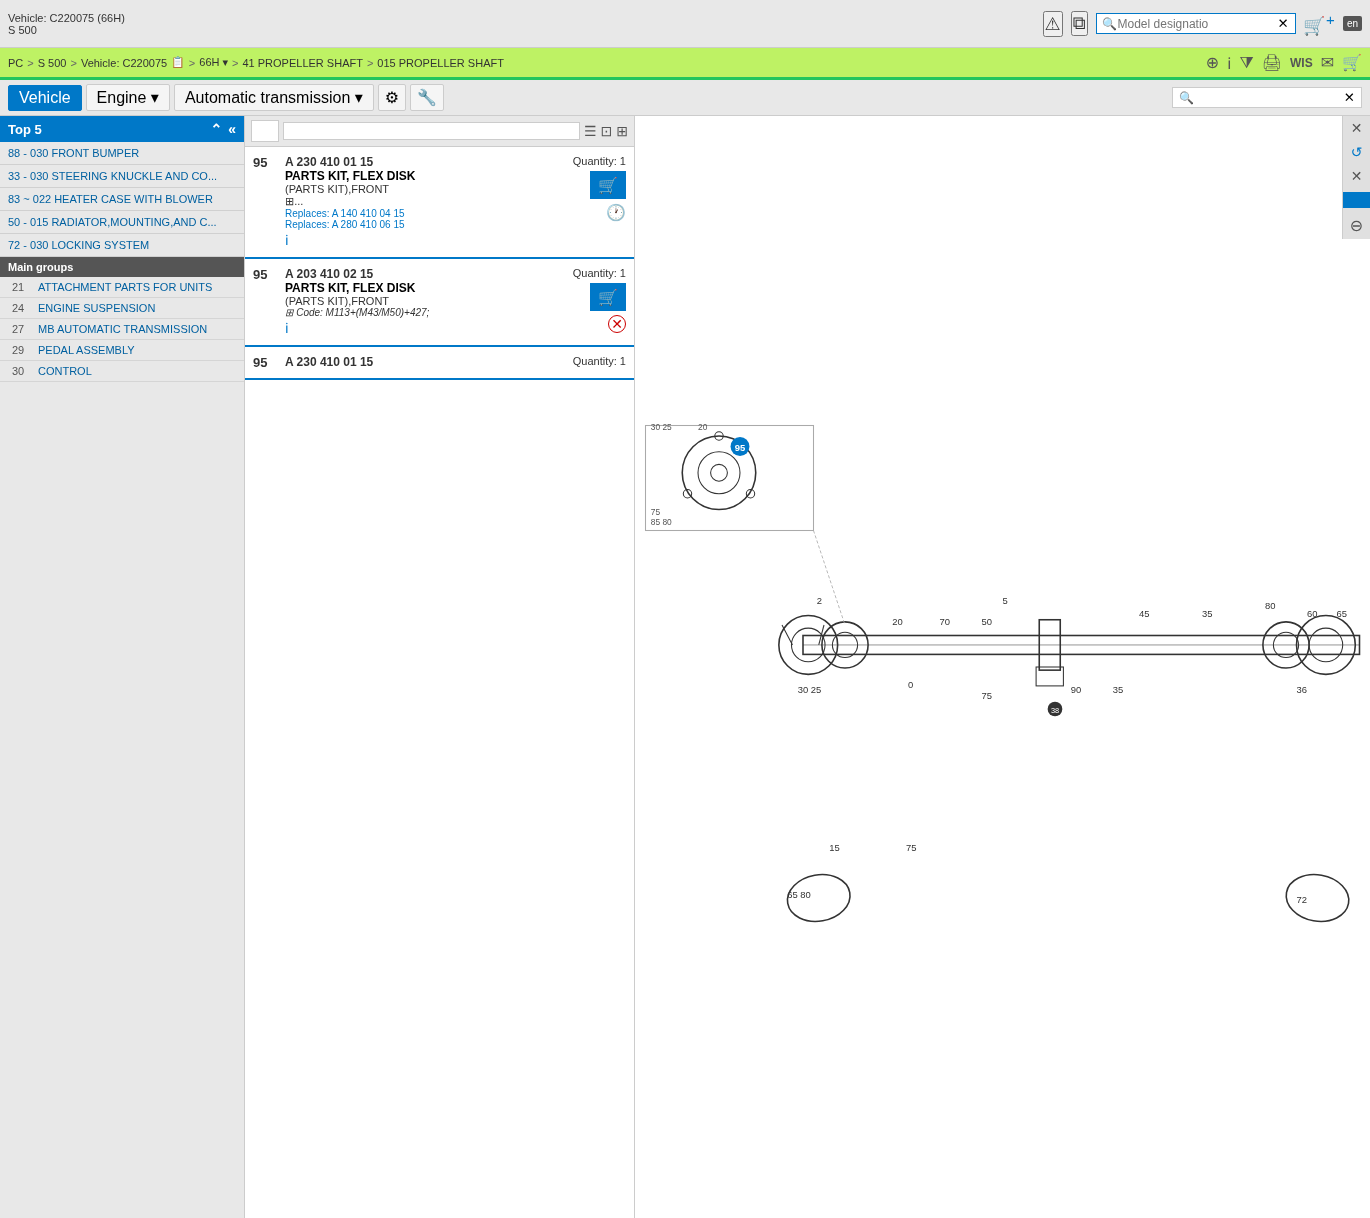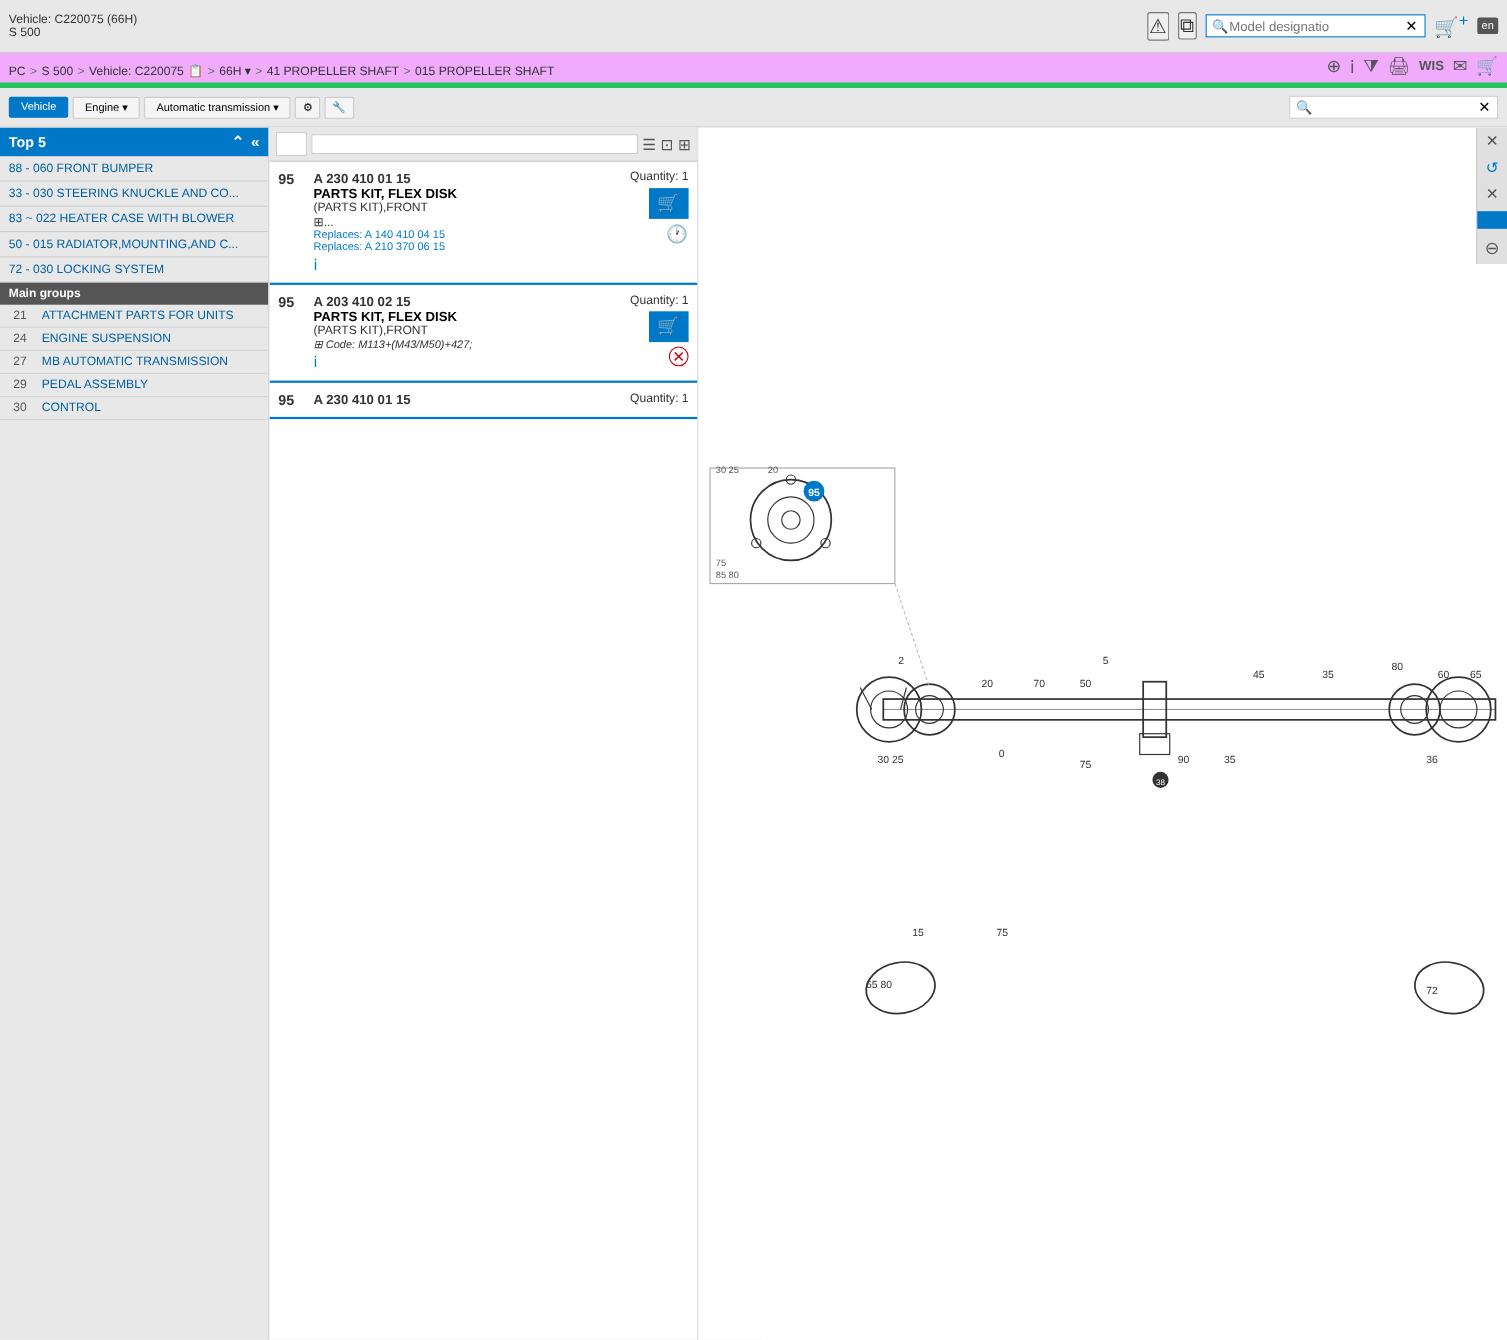--- a/index.html
+++ b/index.html
@@ -21,25 +21,25 @@
     .copy-icon { font-size: 18px; color: #333; cursor: pointer; }
     .search-box-top {
       display: flex; align-items: center; border: 1px solid #0078c8; background: white; padding: 2px 6px;
     }
     .search-box-top input { border: none; outline: none; font-size: 12px; width: 160px; }
     .cart-btn { background: none; border: none; cursor: pointer; font-size: 18px; color: #0078c8; position: relative; }
     .lang-badge { background: #555; color: white; font-size: 10px; padding: 2px 4px; border-radius: 2px; }
 
     
     .breadcrumb-bar {
-      background: #f0abfc;
-      border-bottom: 5px solid #22c55e;
+      background: #bef264;
+      border-bottom: 3px solid #22c55e;
       padding: 4px 8px;
       display: flex;
-      align-items: flex-end;
+      align-items: center;
       justify-content: space-between;
       height: 32px;
     }
     .breadcrumb { display: flex; align-items: center; gap: 4px; font-size: 11px; color: #0078c8; }
     .breadcrumb span { color: #333; }
     .breadcrumb .sep { color: #666; }
     .bc-icons { display: flex; align-items: center; gap: 8px; }
     .bc-icon-btn { background: none; border: none; cursor: pointer; font-size: 16px; color: #555; }
 
     
@@ -47,21 +47,21 @@
       background: #e8e8e8;
       border-bottom: 1px solid #ccc;
       padding: 4px 8px;
       display: flex;
       align-items: center;
       justify-content: space-between;
       height: 36px;
     }
     .nav-tabs { display: flex; align-items: center; gap: 4px; }
     .nav-tab {
-      padding: 3px 10px; font-size: 10px; cursor: pointer; border: 1px solid #ccc;
+      padding: 3px 10px; font-size: 16px; cursor: pointer; border: 1px solid #ccc;
       background: #f5f5f5; border-radius: 2px;
     }
     .nav-tab.active { background: #0078c8; color: white; border-color: #0078c8; }
     .nav-search { display: flex; align-items: center; border: 1px solid #ccc; background: white; padding: 2px 6px; }
     .nav-search input { border: none; outline: none; font-size: 12px; width: 150px; }
 
     
     .main-layout { display: flex; height: calc(1218px - 116px); }
 
     
@@ -218,21 +218,21 @@
 
   <div class="sidebar">
     <div class="sidebar-top5-header">
       <span>Top 5</span>
       <div class="header-icons">
         <span>⌃</span>
         <span>«</span>
       </div>
     </div>
     <div class="sidebar-scroll">
-      <div class="sidebar-item">88 - 060 FRONT BUMPER</div>
+      <div class="sidebar-item">88 - 030 FRONT BUMPER</div>
       <div class="sidebar-item">33 - 030 STEERING KNUCKLE AND CO...</div>
       <div class="sidebar-item">83 ~ 022 HEATER CASE WITH BLOWER</div>
       <div class="sidebar-item">50 - 015 RADIATOR,MOUNTING,AND C...</div>
       <div class="sidebar-item">72 - 030 LOCKING SYSTEM</div>
       <div class="sidebar-section-title">Main groups</div>
       <div class="sidebar-group-item">
         <span class="num">21</span>
         <span class="label">ATTACHMENT PARTS FOR UNITS</span>
       </div>
       <div class="sidebar-group-item">
@@ -267,21 +267,21 @@
     <div class="parts-list">
 
       <div class="part-item">
         <div class="part-num">95</div>
         <div class="part-info">
           <div class="part-code">A 230 410 01 15</div>
           <div class="part-name">PARTS KIT, FLEX DISK</div>
           <div class="part-sub">(PARTS KIT),FRONT</div>
           <div class="part-grid-icon">⊞...</div>
           <div class="part-replace">Replaces: A 140 410 04  15</div>
-          <div class="part-replace">Replaces: A 210 370 06  15</div>
+          <div class="part-replace">Replaces: A 280 410 06  15</div>
           <div class="part-info-icon">ℹ</div>
         </div>
         <div class="part-qty">
           <span class="qty-label">Quantity: 1</span>
           <button class="qty-cart-btn">🛒</button>
           <span class="qty-clock">🕐</span>
         </div>
       </div>
 
       <div class="part-item">

